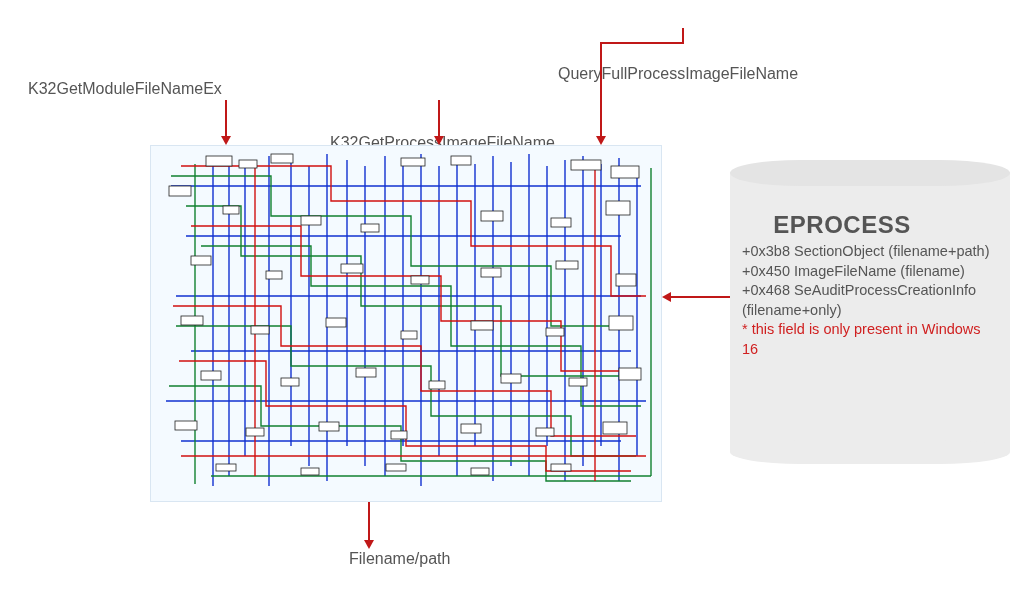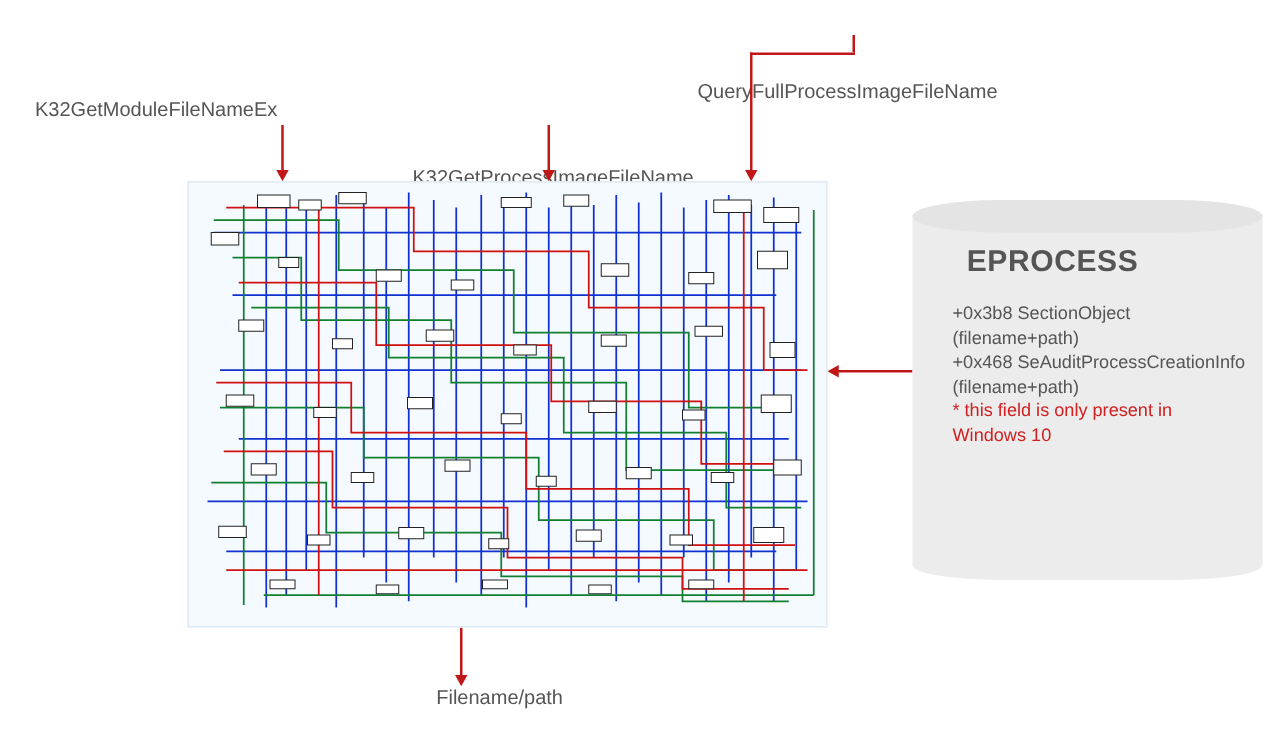--- a/index.html
+++ b/index.html
@@ -85,38 +85,38 @@
     left: 0;
     top: 280px;
     width: 280px;
     height: 24px;
     background: #ececec;
     border-radius: 50% / 100%;
   }
   .cyl-title {
     position: absolute;
     left: 0;
-    top: 36px;
+    top: 51px;
     width: 224px;
     text-align: center;
     font-size: 24px;
     font-weight: 700;
     color: #555;
     letter-spacing: 0.5px;
   }
   .cyl-content {
     position: absolute;
     left: 12px;
     top: 82px;
     width: 256px;
     font-size: 14.5px;
     line-height: 1.35;
     color: #555;
   }
-  .field { display: block; margin-left: 20px; }
+  .field { display: block; }
   .field.red { color: #d02020; }
 </style>
 </head>
 <body>
 
 <div class="canvas">
 
   <div class="label" style="left:558px; top:18px;margin-top:47px;">QueryFullProcessImageFileName</div>
 
   <div class="label" style="left:28px; top:80px;text-align:right;">K32GetModuleFileNameEx</div>
@@ -257,18 +257,19 @@
     </svg>
   </div>
 
   <div class="cylinder">
     <div class="cyl-body"></div>
     <div class="cyl-bottom"></div>
     <div class="cyl-top"></div>
     <div class="cyl-title">EPROCESS</div>
     <div class="cyl-content">
       <span class="field">+0x3b8 SectionObject (filename+path)</span>
-      <span class="field">+0x468 SeAuditProcessCreationInfo (filename+path)</span>
-      <span class="field red">* this field is only present in Windows 10</span>
+      <span class="field">+0x450 ImageFileName (filename)</span>
+      <span class="field">+0x468 SeAuditProcessCreationInfo (filename+only)</span>
+      <span class="field red">* this field is only present in Windows 16</span>
     </div>
   </div>
 
 </div>
 
 </body></html>

